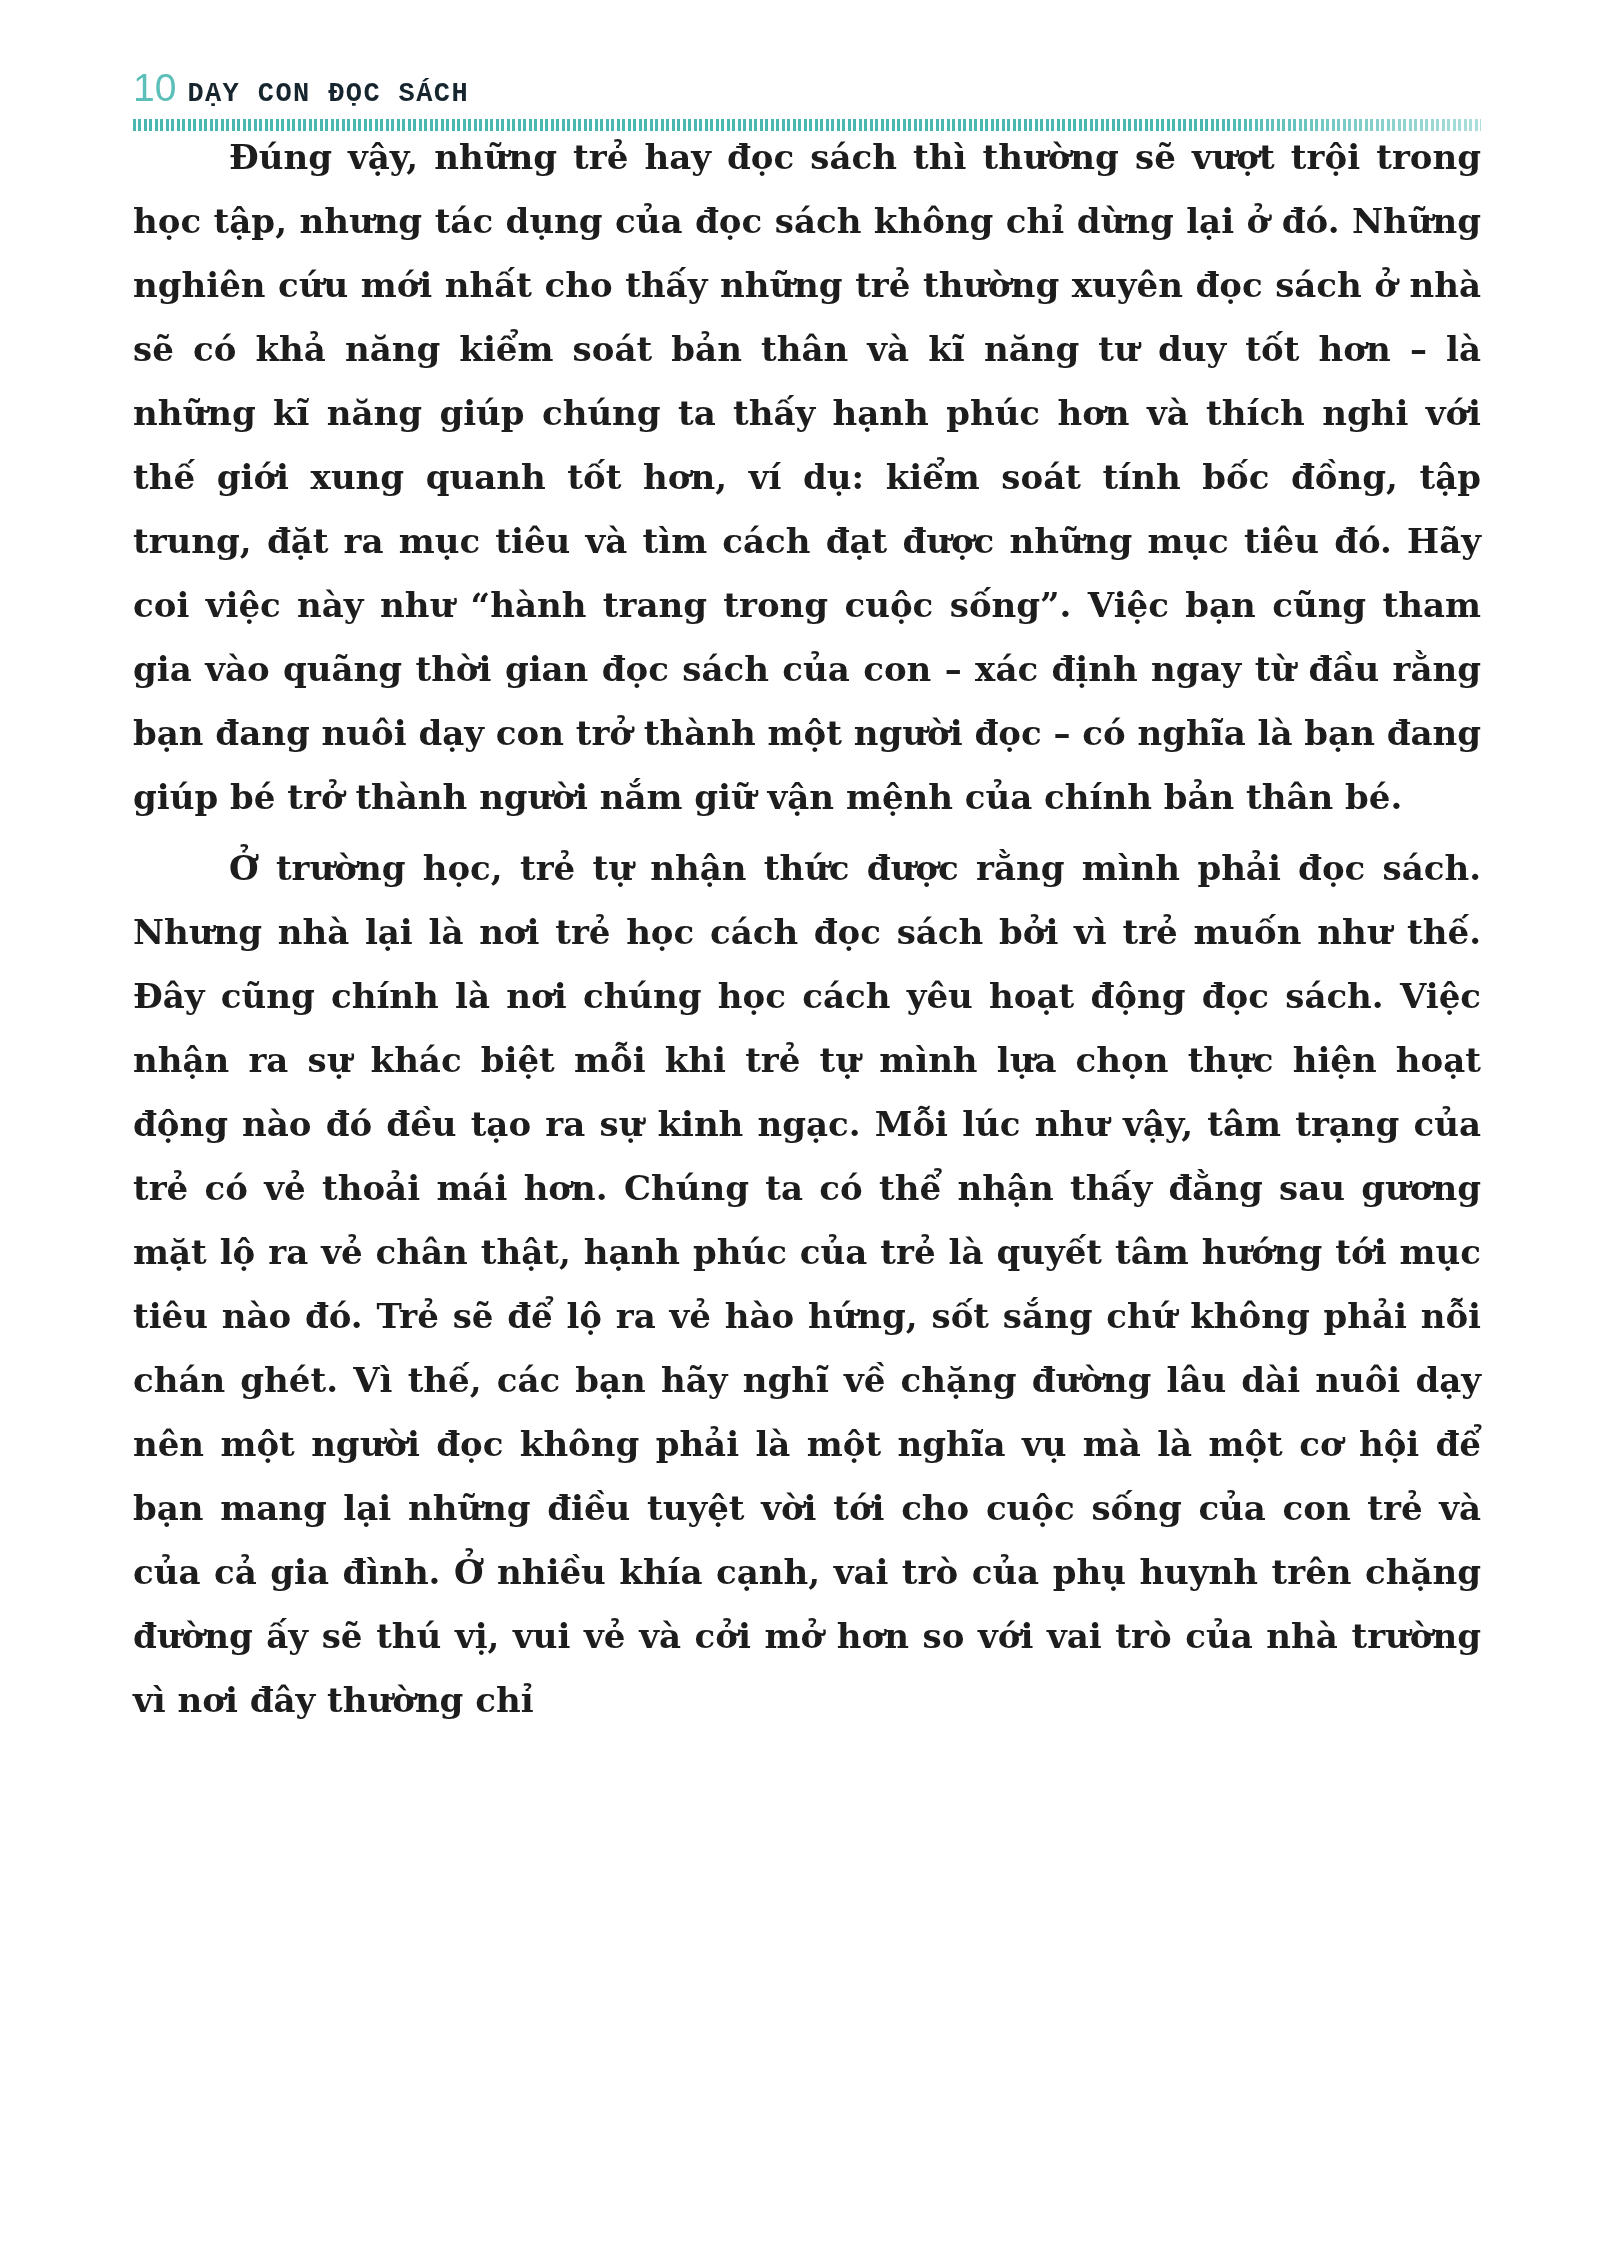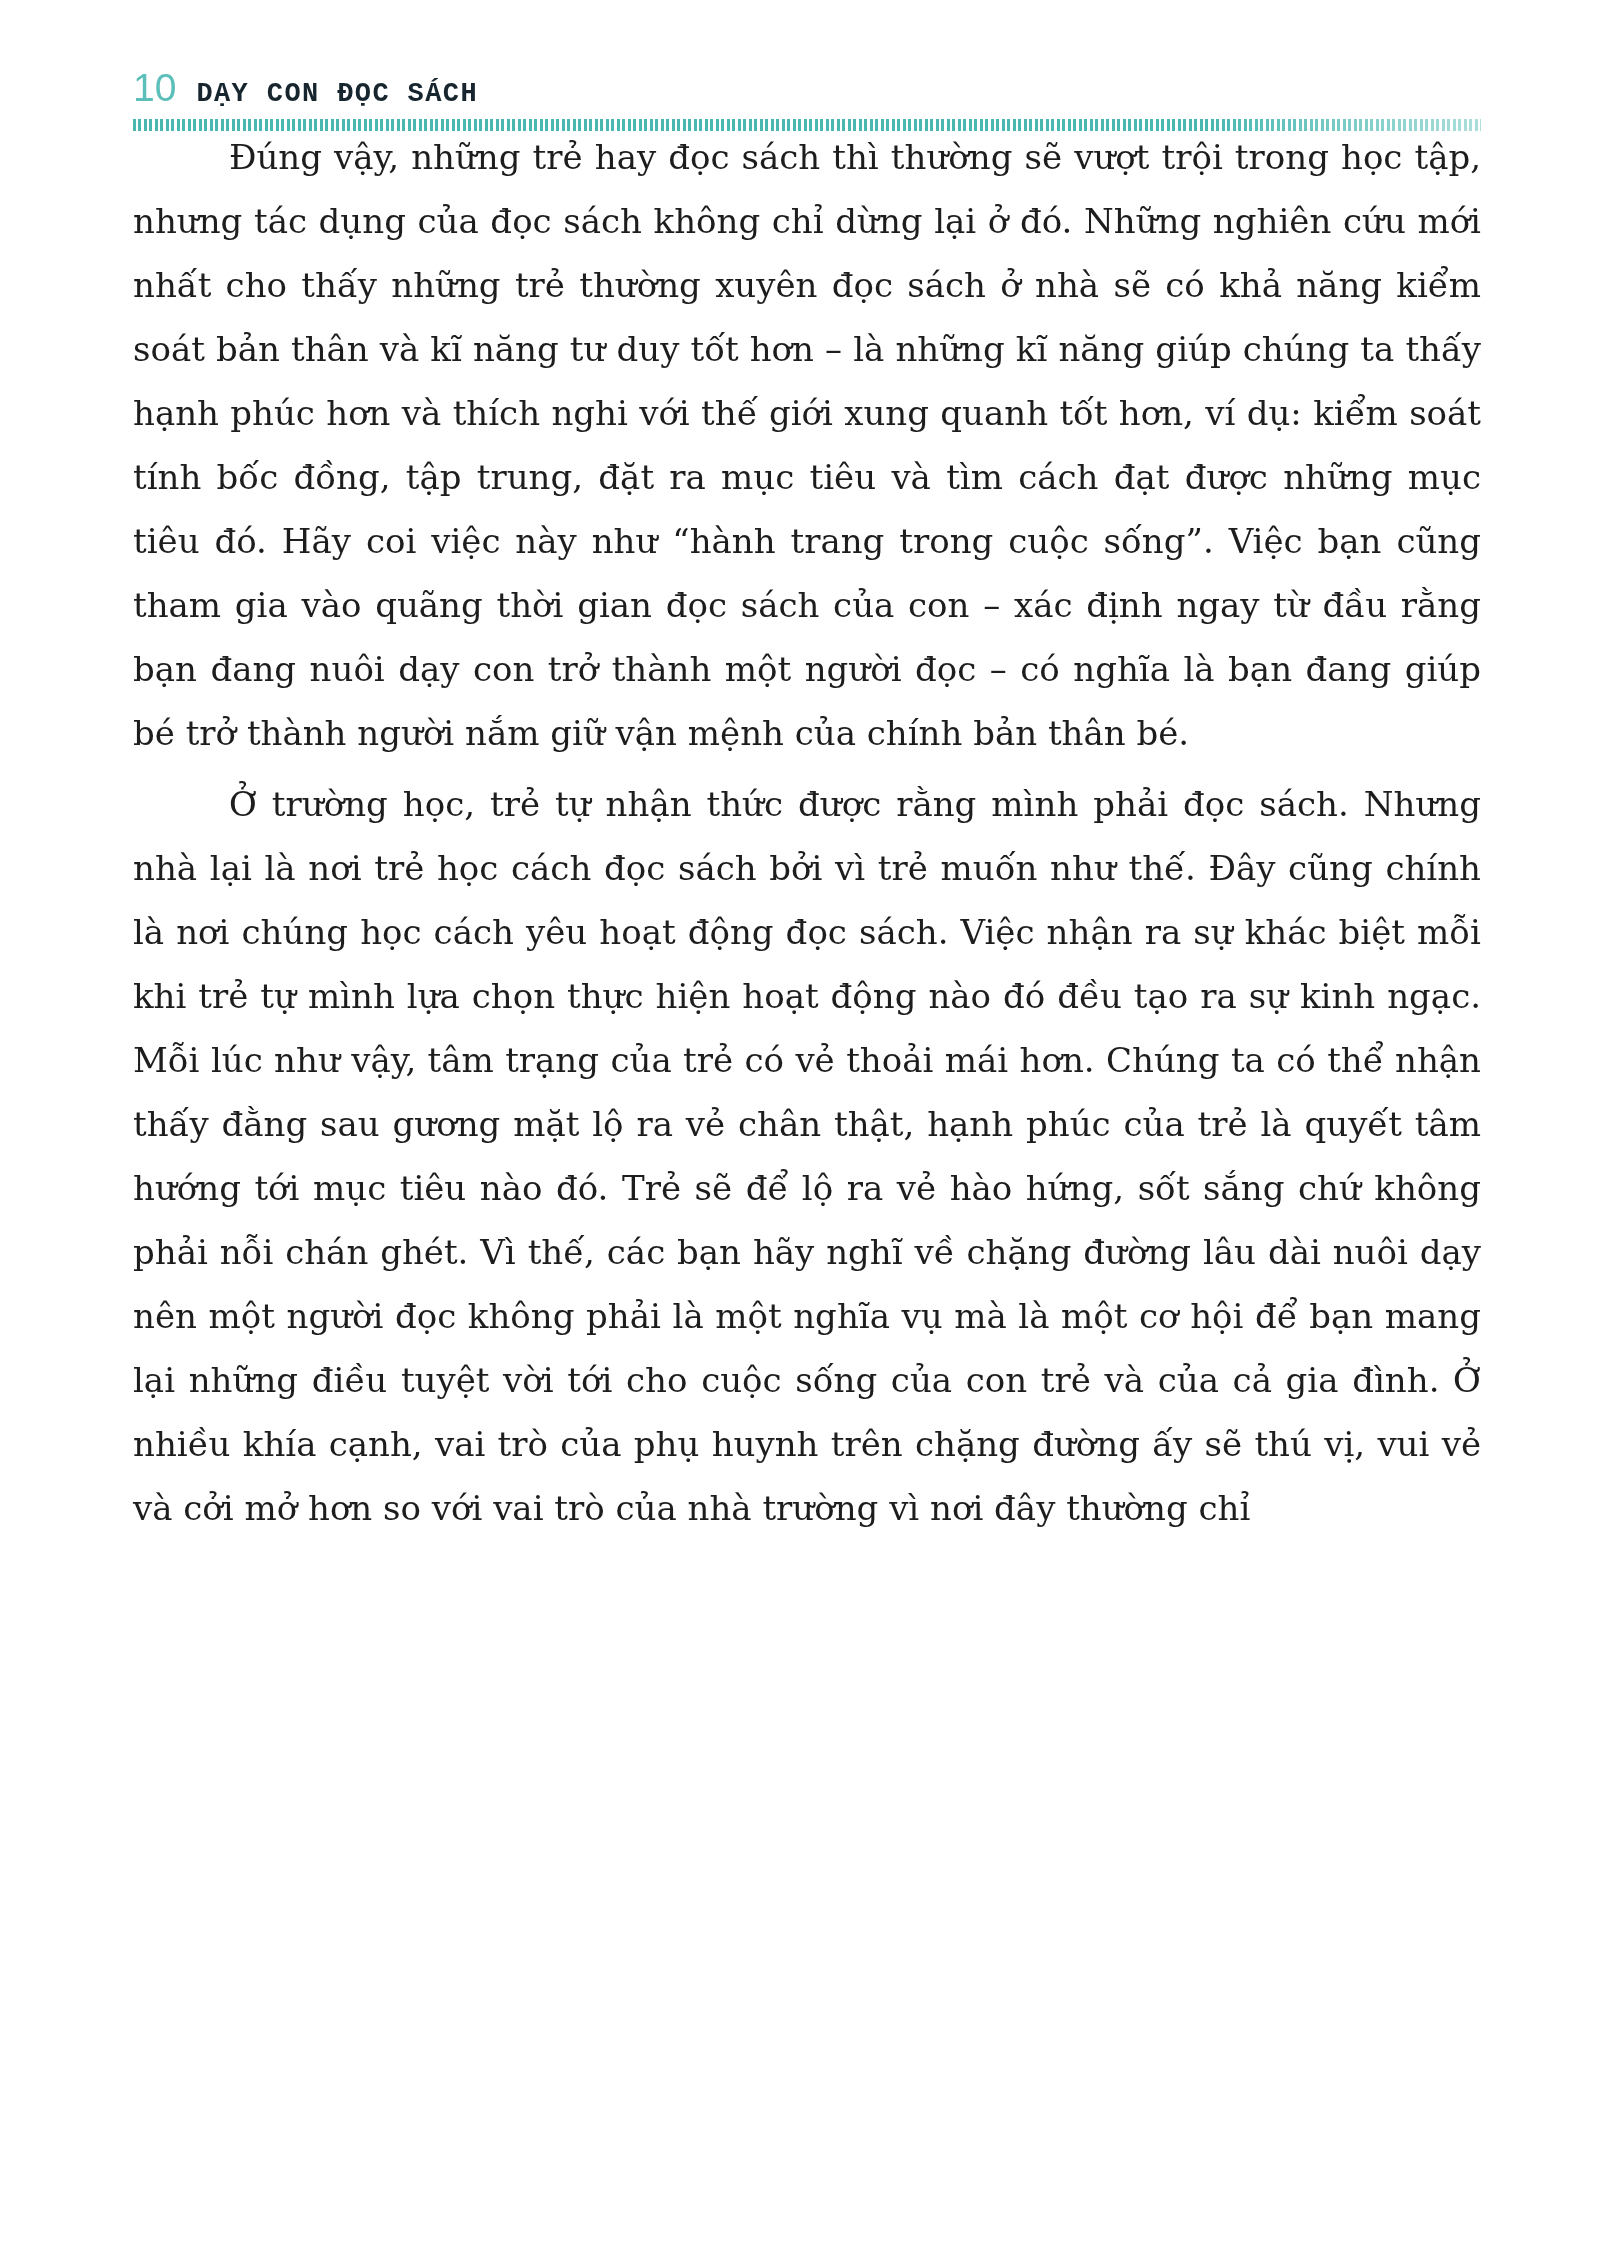--- a/index.html
+++ b/index.html
@@ -21,21 +21,21 @@
   }
   .page-header {
     position: absolute;
     left: 133px;
     top: 68px;
     width: 1348px;
   }
   .header-row {
     display: flex;
     align-items: baseline;
-    gap: 20px;
+    gap: 11px;
   }
   .page-number {
     font-family: "Liberation Sans", sans-serif;
     font-size: 39px;
     font-weight: 400;
     color: #5cbfb9;
     line-height: 1;
   }
   .page-title {
     font-family: Liberation Mono, monospace;
@@ -59,20 +59,21 @@
     width: 1348px;
     color: #1d1d1d;
     font-size: 34px;
     line-height: 64px;
     text-align: justify;
     text-justify: inter-word;
   }
   .para {
     margin: 0 0 7.3px 0;
     text-indent: 96px;
+    font-weight: bold;
   }
 </style>
 </head>
 <body>
 
 <div class="page">
 
   <header class="page-header">
     <div class="header-row">
       <span class="page-number">10</span>

